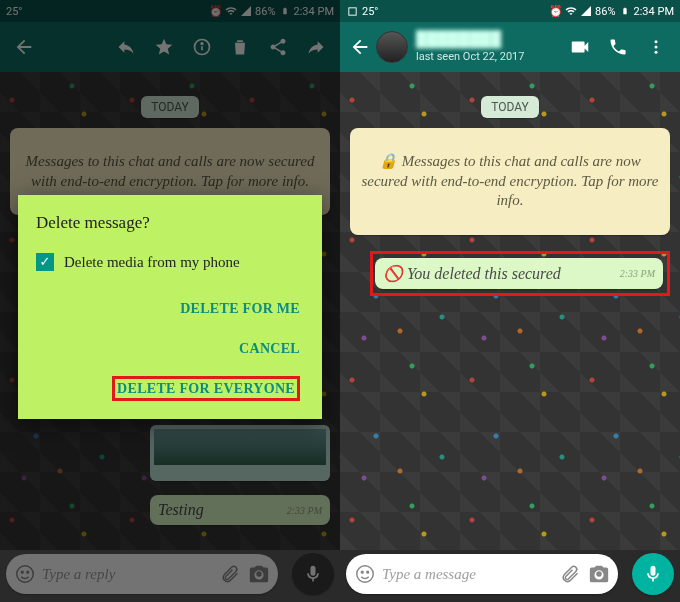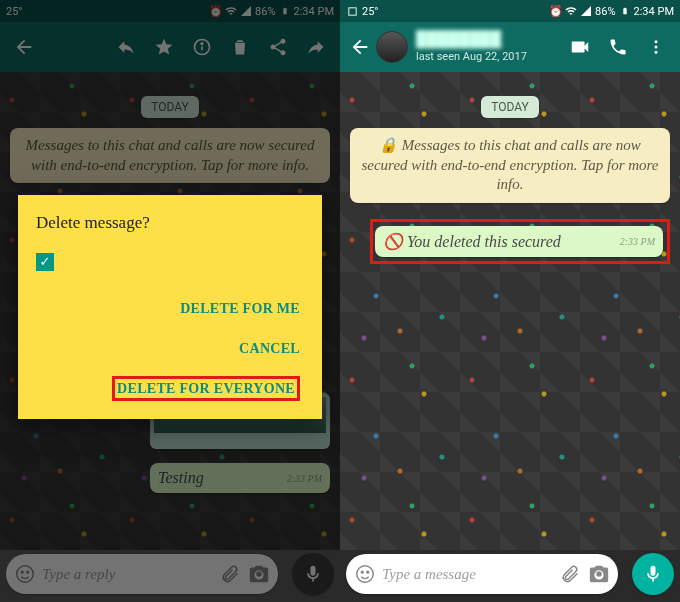--- a/index.html
+++ b/index.html
@@ -89,21 +89,21 @@
     padding: 4px 10px;
     border-radius: 6px;
     box-shadow: 0 1px 1px rgba(0,0,0,0.2);
     margin: 16px auto 10px;
   }
   .center { text-align:center; }
   .info-block {
     background:#f7edc3;
     color:#5b5a42;
     border-radius:8px;
-    padding:8px 10px;
+    padding:24px 10px;
     font-size: 15px;
     font-style: italic;
     font-family: "Comic Sans MS", cursive;
     text-align:center;
     line-height:1.3;
     box-shadow:0 1px 1px rgba(0,0,0,0.25);
     position:relative; z-index:2;
   }
   .bubble-out {
     background:#dcf8c6;
@@ -150,21 +150,21 @@
   .mic-circle {
     width:42px; height:42px; border-radius:50%;
     background:#00b3a0; display:flex; align-items:center; justify-content:center;
     color:#fff;
     box-shadow:0 1px 2px rgba(0,0,0,0.3);
   }
   .mic-dark { background:#3a3a3a; }
   
   .dialog {
     position:absolute; left:18px; right:18px; top:195px;
-    background:#fde047; z-index:10;
+    background:#bef264; z-index:10;
     box-shadow:0 6px 24px rgba(0,0,0,0.5);
     padding:18px 18px 10px;
     font-family: "Comic Sans MS", cursive;
   }
   .dialog-title { font-size:17px; color:#222; margin-bottom:20px; }
   .dialog-check { display:flex; align-items:center; gap:10px; font-size:15px; color:#222; margin-bottom:18px; }
   .checkbox { width:18px; height:18px; background:#009688; display:flex; align-items:center; justify-content:center; color:#fff; font-size:13px; }
   .dialog-actions { text-align:right; font-size:14px; font-weight:bold; color:#0c8c80; letter-spacing:0.3px; }
   .dialog-actions div { padding:12px 4px; }
   .phone.dim .statusbar,
@@ -285,20 +285,21 @@
       <svg width="20" height="20" viewBox="0 0 24 24" fill="#fff">
           <path d="M12 14a3 3 0 003-3V5a3 3 0 10-6 0v6a3 3 0 003 3zm5-3a5 5 0 01-10 0H5a7 7 0 006 6.9V21h2v-3.1A7 7 0 0019 11h-2z"></path>
         </svg>
     </div>
   </div>
 
   <div class="dialog">
     <div class="dialog-title">Delete message?</div>
     <div class="dialog-check">
       <div class="checkbox">✓</div>
+      <span>Delete media from my phone</span>
     </div>
     <div class="dialog-actions">
       <div>DELETE FOR ME</div>
       <div>CANCEL</div>
       <div>
         <span class="red-box">DELETE FOR EVERYONE</span>
       </div>
     </div>
   </div>
 </div>
@@ -337,21 +338,21 @@
 
   <div class="topbar">
     <div class="tb-btn" style="width:28px;">
       <svg width="22" height="22" viewBox="0 0 24 24" fill="#fff">
           <path d="M20 11H7.83l5.59-5.59L12 4l-8 8 8 8 1.41-1.41L7.83 13H20z"></path>
         </svg>
     </div>
     <div class="avatar"></div>
     <div class="contact">
       <span class="contact-name">████████</span>
-      <span class="contact-sub">last seen Aug 22, 2017</span>
+      <span class="contact-sub">last seen Oct 22, 2017</span>
     </div>
     <div class="spacer"></div>
     <div class="tb-btn">
       <svg width="22" height="22" viewBox="0 0 24 24" fill="#fff">
           <path d="M17 10.5V7a1 1 0 00-1-1H4a1 1 0 00-1 1v10a1 1 0 001 1h12a1 1 0 001-1v-3.5l4 4v-11z"></path>
         </svg>
     </div>
     <div class="tb-btn">
       <svg width="20" height="20" viewBox="0 0 24 24" fill="#fff">
           <path d="M6.6 10.8c1.4 2.8 3.8 5.1 6.6 6.6l2.2-2.2c.3-.3.7-.4 1-.2 1.2.4 2.4.6 3.7.6.6 0 1 .4 1 1V20c0 .6-.4 1-1 1C10.6 21 3 13.4 3 4c0-.6.4-1 1-1h3.4c.6 0 1 .4 1 1 0 1.3.2 2.5.6 3.7.1.4 0 .8-.2 1l-2.2 2.1z"></path>

